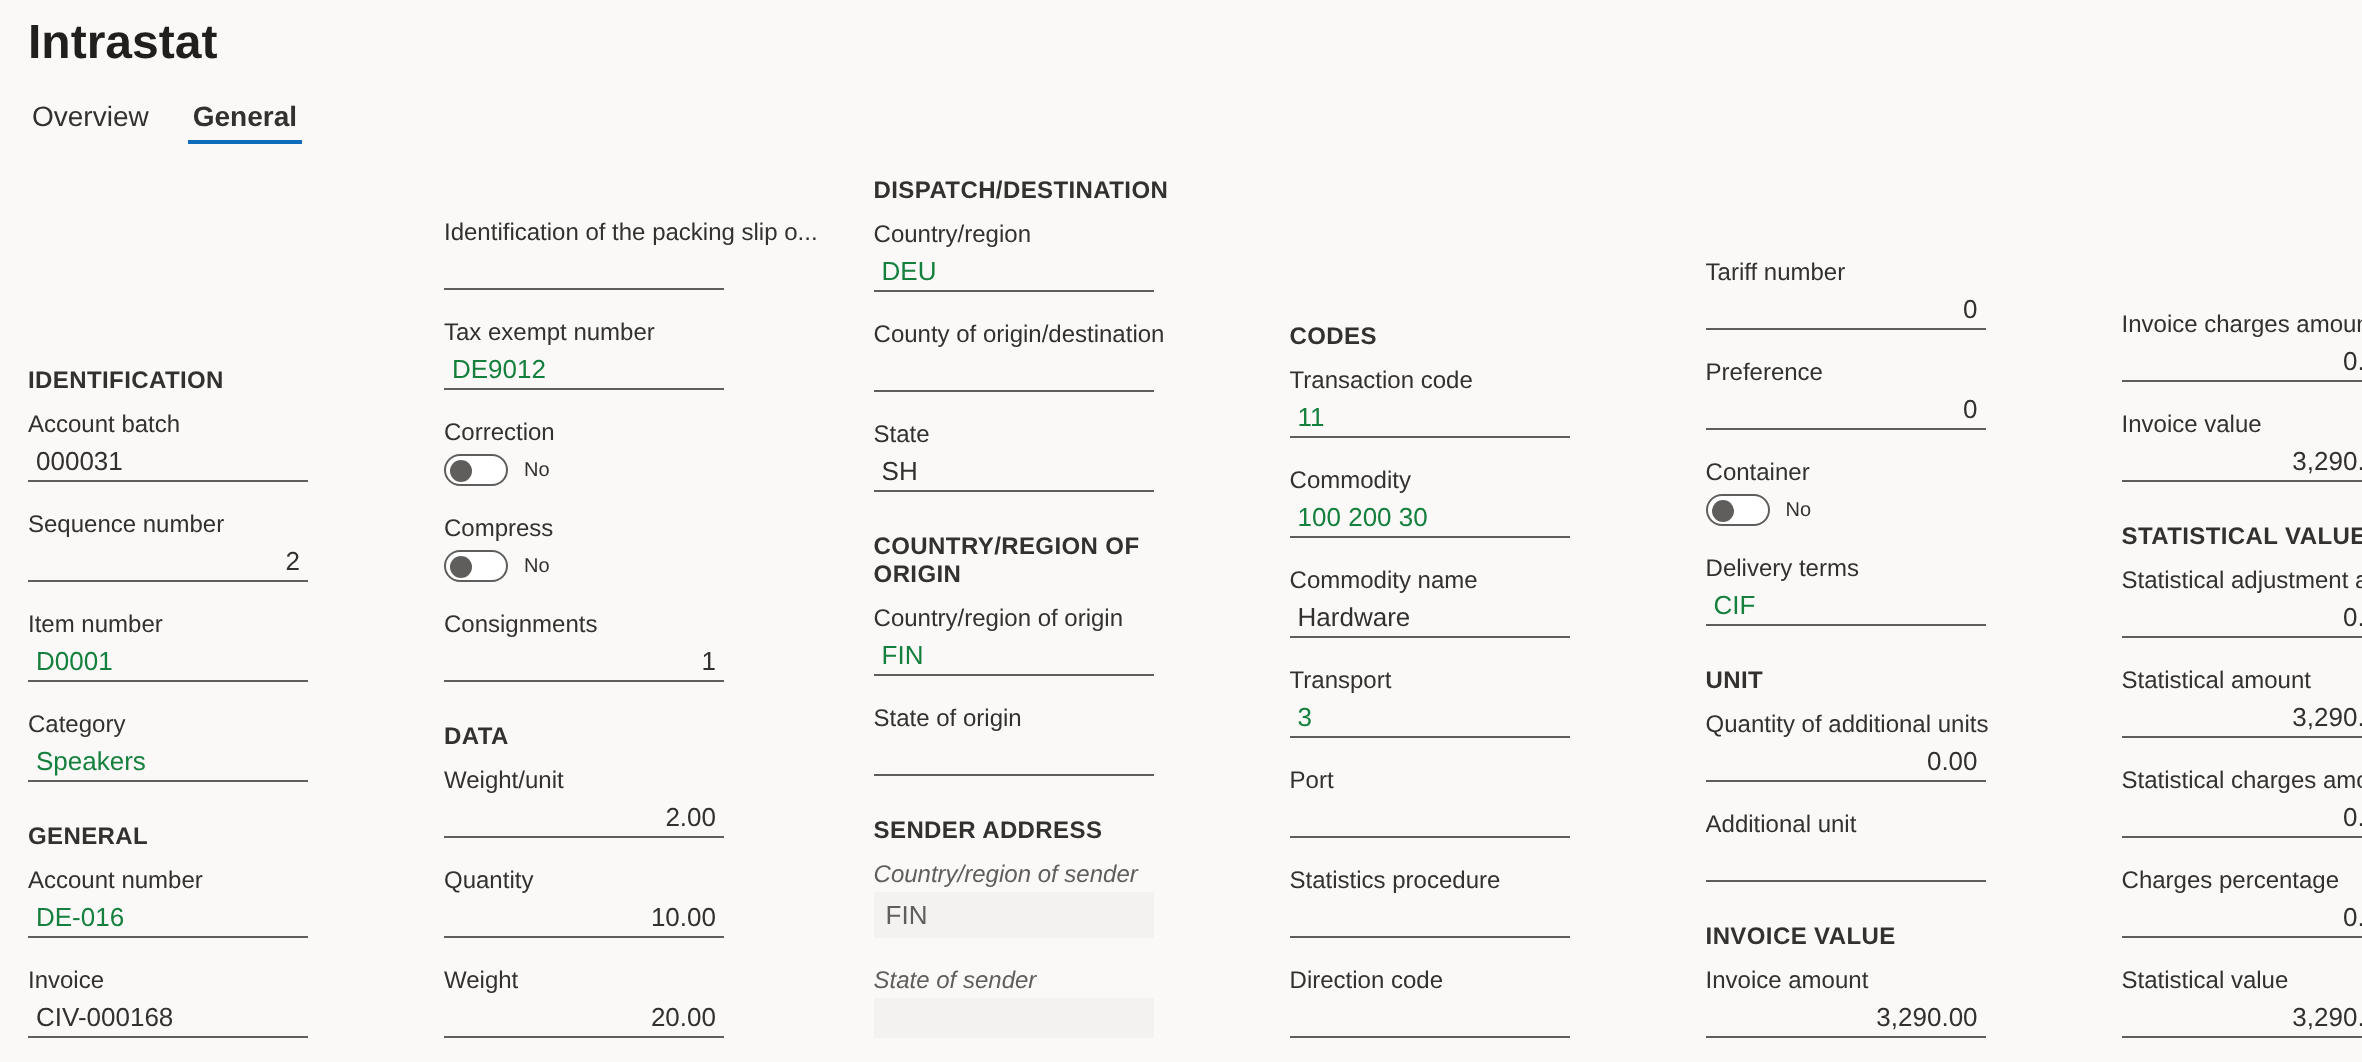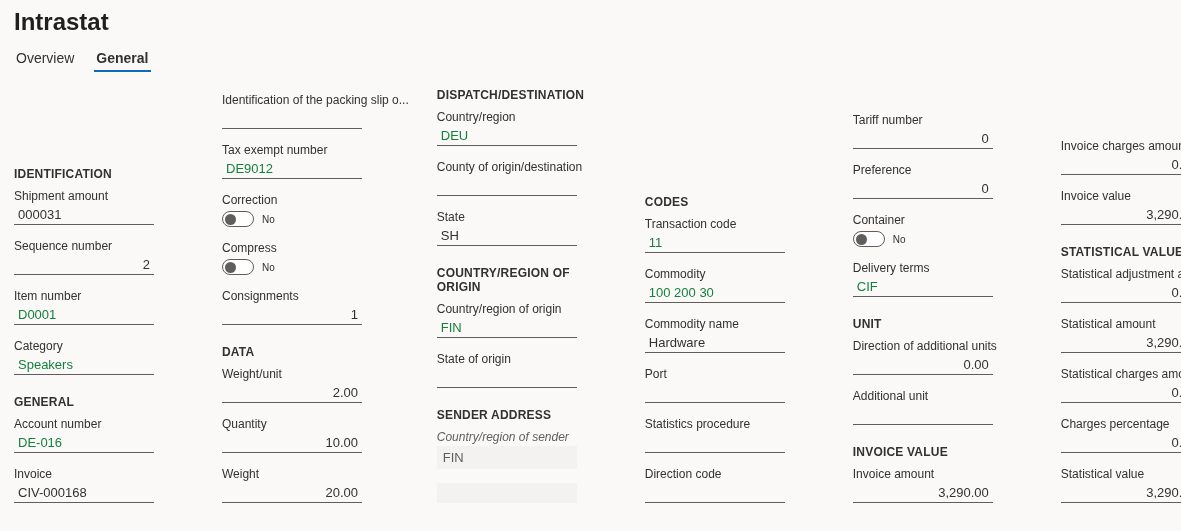--- a/index.html
+++ b/index.html
@@ -125,21 +125,21 @@
     <div class="tab">Overview</div>
     <div class="tab active">General</div>
   </div>
 
   <div class="columns">
 
     <div class="col">
       <div class="section-title">IDENTIFICATION</div>
 
       <div class="field">
-        <div class="field-label">Shipment amount</div>
+        <div class="field-label">Account batch</div>
         <div class="field-input">000031</div>
       </div>
 
       <div class="field">
         <div class="field-label">Sequence number</div>
         <div class="field-input num">2</div>
       </div>
 
       <div class="field">
         <div class="field-label">Item number</div>
@@ -246,20 +246,21 @@
       </div>
 
       <div class="section-title">SENDER ADDRESS</div>
 
       <div class="field">
         <div class="field-label italic-label">Country/region of sender</div>
         <div class="field-input readonly">FIN</div>
       </div>
 
       <div class="field">
+        <div class="field-label italic-label">State of sender</div>
         <div class="field-input readonly"></div>
       </div>
     </div>
 
     <div class="col">
       <div class="section-title" style="margin-top:0;">CODES</div>
 
       <div class="field">
         <div class="field-label">Transaction code</div>
         <div class="field-input link">11</div>
@@ -268,20 +269,24 @@
       <div class="field">
         <div class="field-label">Commodity</div>
         <div class="field-input link">100 200 30</div>
       </div>
 
       <div class="field">
         <div class="field-label">Commodity name</div>
         <div class="field-input">Hardware</div>
       </div>
 
+      <div class="field">
+        <div class="field-label">Transport</div>
+        <div class="field-input link">3</div>
+      </div>
 
       <div class="field">
         <div class="field-label">Port</div>
         <div class="field-input"></div>
       </div>
 
       <div class="field">
         <div class="field-label">Statistics procedure</div>
         <div class="field-input"></div>
       </div>
@@ -312,21 +317,21 @@
       </div>
 
       <div class="field">
         <div class="field-label">Delivery terms</div>
         <div class="field-input link">CIF</div>
       </div>
 
       <div class="section-title">UNIT</div>
 
       <div class="field">
-        <div class="field-label">Direction of additional units</div>
+        <div class="field-label">Quantity of additional units</div>
         <div class="field-input num">0.00</div>
       </div>
 
       <div class="field">
         <div class="field-label">Additional unit</div>
         <div class="field-input"></div>
       </div>
 
       <div class="section-title">INVOICE VALUE</div>
 

